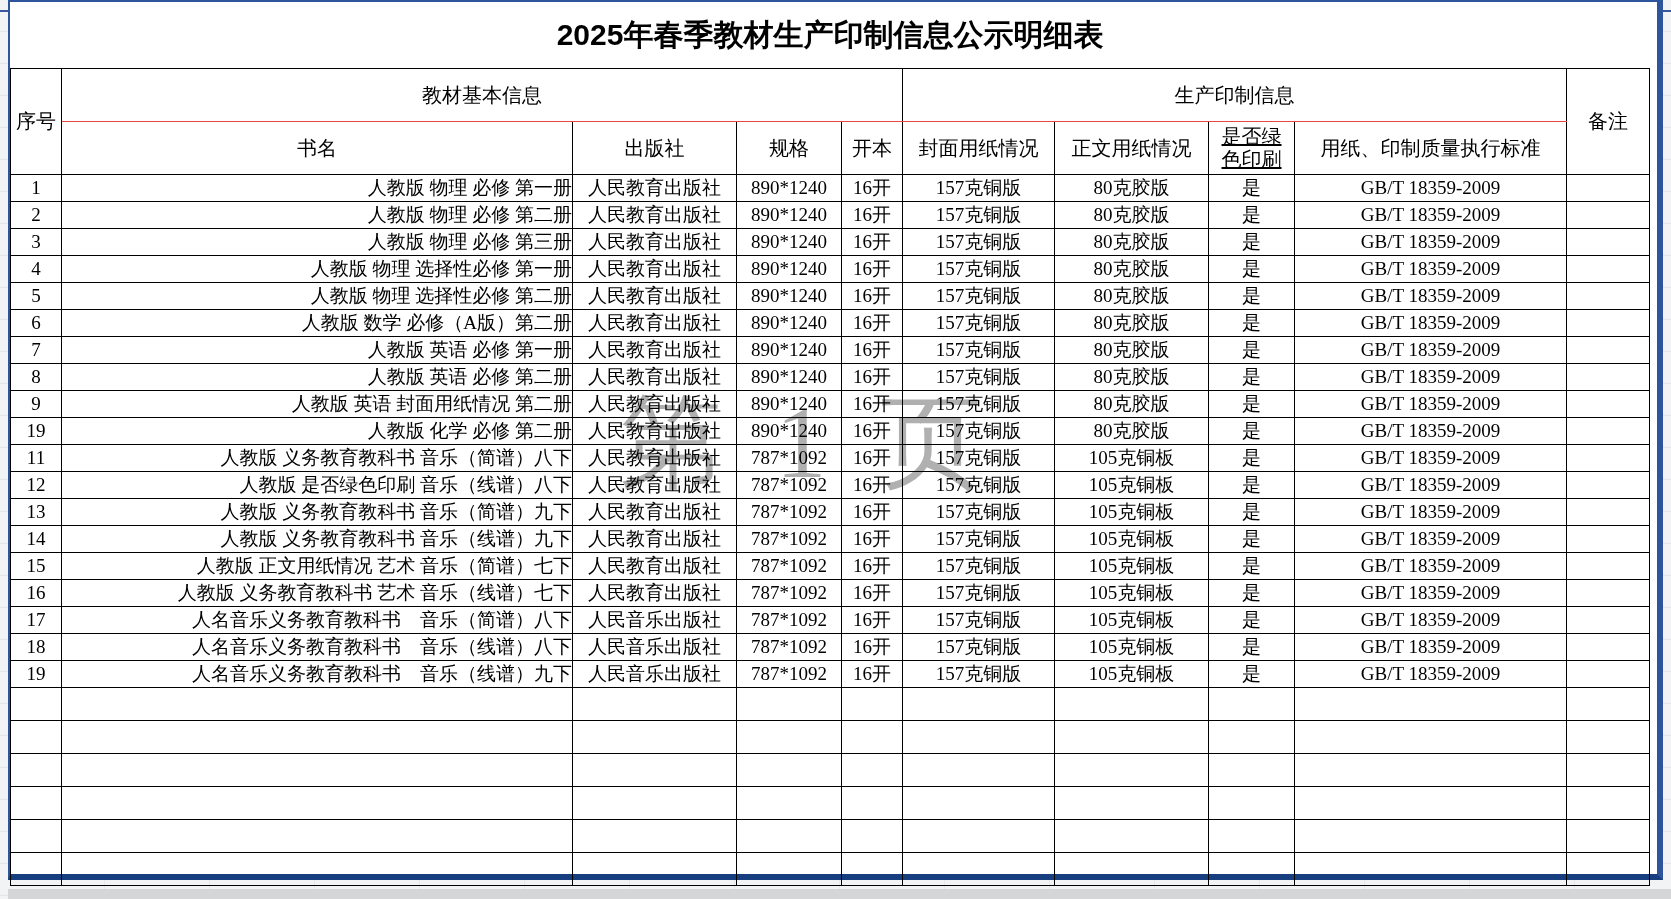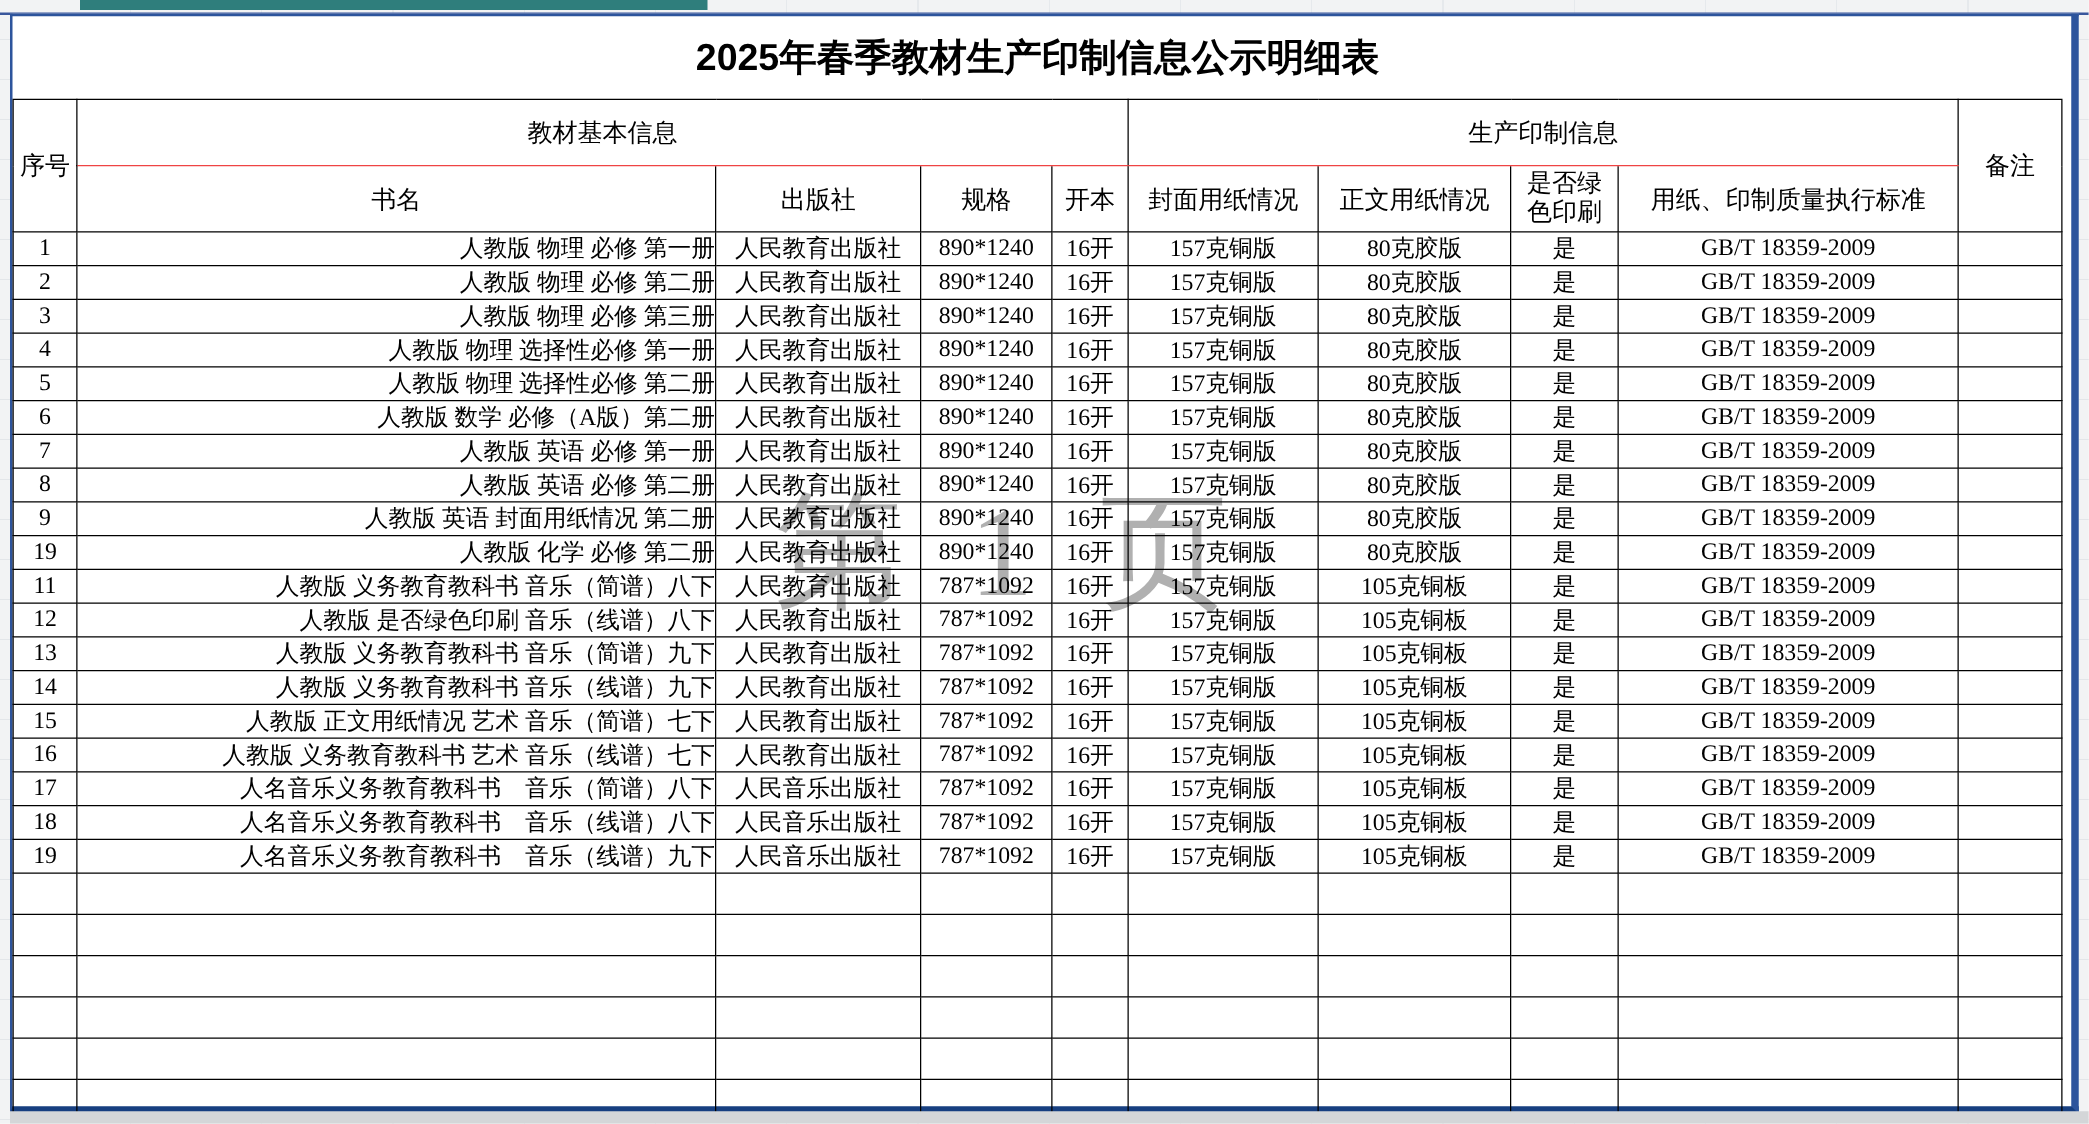--- a/index.html
+++ b/index.html
@@ -10,40 +10,40 @@
       repeating-linear-gradient(to bottom, transparent 0px, transparent 31px, #e3e6e9 31px, #e3e6e9 32px),
       repeating-linear-gradient(to right, transparent 0px, transparent 104px, #e6e9ec 104px, #e6e9ec 105px),
       #f2f3f4;
     color:#000;
   }
   .teal-bar{position:absolute;left:64px;top:0;width:502px;height:8px;}
   .top-rule{position:absolute;left:0;top:10px;width:1671px;height:2px;background:#39579c;}
   .bottom-shadow{position:absolute;left:8px;top:889px;width:1663px;height:10px;background:#d4d6d8;}
 
   .table-box{
-    position:absolute;left:8px;top:11px;width:1647px;height:872px;
+    position:absolute;left:8px;top:0;width:1647px;height:872px;
     background:#fff;
     border-top:2px solid #2d549c;
     border-left:2px solid #2d549c;
     border-right:6px solid #2d549c;
     border-bottom:6px solid #173f80;
   }
   table{border-collapse:collapse;table-layout:fixed;width:1639px;height:860px;}
   td,th{border:1px solid #000;padding:0;margin:0;overflow:hidden;white-space:nowrap;
         font-weight:normal;vertical-align:middle;}
   tr.title-row td{border:none;border-bottom:1px solid #000;}
   .title-cell{
     text-align:center;font-family:"Liberation Sans","DejaVu Sans",sans-serif;
     font-weight:bold;font-size:30px;height:66px;
   }
   .hdr{font-size:20px;text-align:center;}
   tr.hrow1 th{height:52px;}
   tr.hrow2 th{height:52px;}
   th.group{border-bottom:1px solid #ef4444;}
-  .wrapcell span{display:inline-block;width:64px;white-space:normal;line-height:1.15;}
+  .wrapcell span{display:inline-block;width:64px;white-space:normal;line-height:1.15;text-decoration:underline;}
   tr.data-row{height:26px;}
   tr.data-row td{font-size:19px;}
   tr.empty-row{height:33px;}
   td.c{text-align:center;}
   td.l{text-align:right;padding-left:8px;}
   .watermark{
     position:absolute;left:620px;top:388px;width:440px;height:120px;
     font-size:102px;line-height:110px;letter-spacing:14px;
     font-family:"Liberation Serif","DejaVu Serif",serif;
     color:#6e6e6e;opacity:0.55;mix-blend-mode:multiply;

